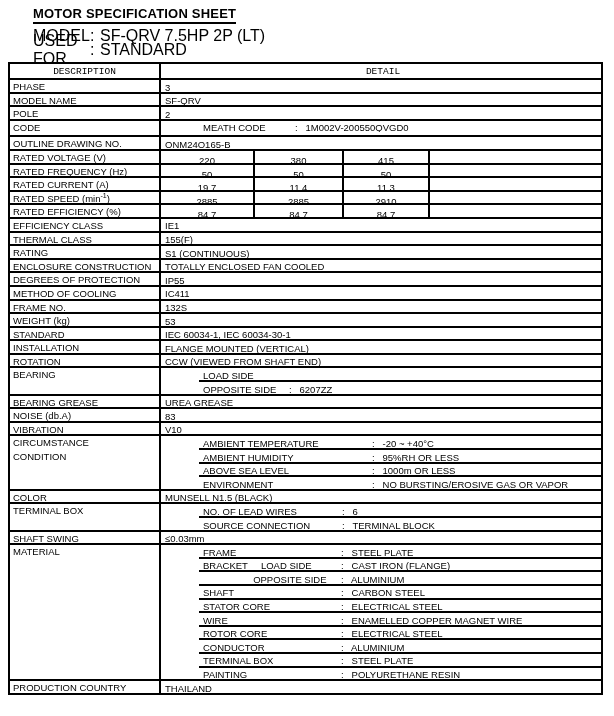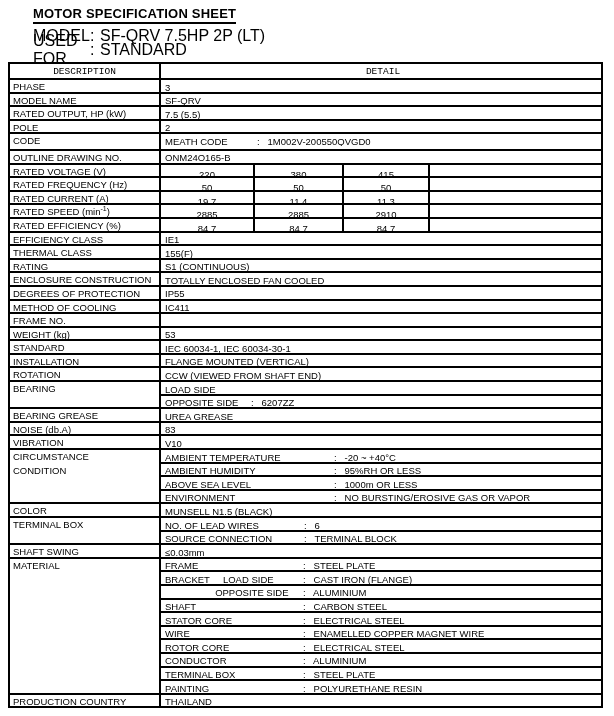--- a/index.html
+++ b/index.html
@@ -15,21 +15,21 @@
   .meta{margin-top:5px;font-size:16px;}
   .meta-row{display:flex;height:14px;align-items:center;}
   .meta-label{width:57px;flex:none;}
   .meta-colon{width:10px;flex:none;text-align:left;}
   .doc-table{
     position:absolute;left:8px;top:62px;width:595px;
     border:2px solid #000;box-sizing:border-box;background:#fff;
   }
   .trow{display:flex;border-top:2px solid #000;height:13.6px;box-sizing:border-box;}
   .trow.thead{height:14px;border-top:none;}
-  .trow.grp{height:auto;}
+  .trow.grp{height:auto;gap:38px;}
   .lcell{
     width:151px;flex:none;border-right:2px solid #000;box-sizing:border-box;
     padding:1px 0 0 3px;overflow:hidden;line-height:11px;
   }
   .lcell div{height:13.6px;line-height:11px;}
   .lcell sup{font-size:7px;line-height:6px;}
   .hc{display:flex;align-items:center;justify-content:center;padding:0;font-family:Liberation Mono, monospace;}
   .dcell{flex:1;box-sizing:border-box;padding:1.5px 0 0 4px;overflow:hidden;line-height:11px;}
   .dwrap{flex:1;display:flex;}
   .ccell{
@@ -82,26 +82,20 @@
         <div class="dcell">3</div>
       </div>
       <div class="trow">
         <div class="lcell">
           <div>MODEL NAME</div>
         </div>
         <div class="dcell">SF-QRV</div>
       </div>
       <div class="trow">
         <div class="lcell">
-          <div>RATED OUTPUT, HP (kW)</div>
-        </div>
-        <div class="dcell">7.5 (5.5)</div>
-      </div>
-      <div class="trow">
-        <div class="lcell">
           <div>POLE</div>
         </div>
         <div class="dcell">2</div>
       </div>
       <div class="trow grp">
         <div class="lcell">
           <div>CODE</div>
         </div>
         <div class="ditems">
           <div class="ditem"><span class="sub">MEATH CODE</span><span class="cv" style="left: 96px;">:   1M002V-200550QVGD0</span></div>
@@ -201,20 +195,21 @@
       <div class="trow">
         <div class="lcell">
           <div>METHOD OF COOLING</div>
         </div>
         <div class="dcell">IC411</div>
       </div>
       <div class="trow">
         <div class="lcell">
           <div>FRAME NO.</div>
         </div>
+        <div class="dcell">132S</div>
       </div>
       <div class="trow">
         <div class="lcell">
           <div>WEIGHT (kg)</div>
         </div>
         <div class="dcell">53</div>
       </div>
       <div class="trow">
         <div class="lcell">
           <div>STANDARD</div>

